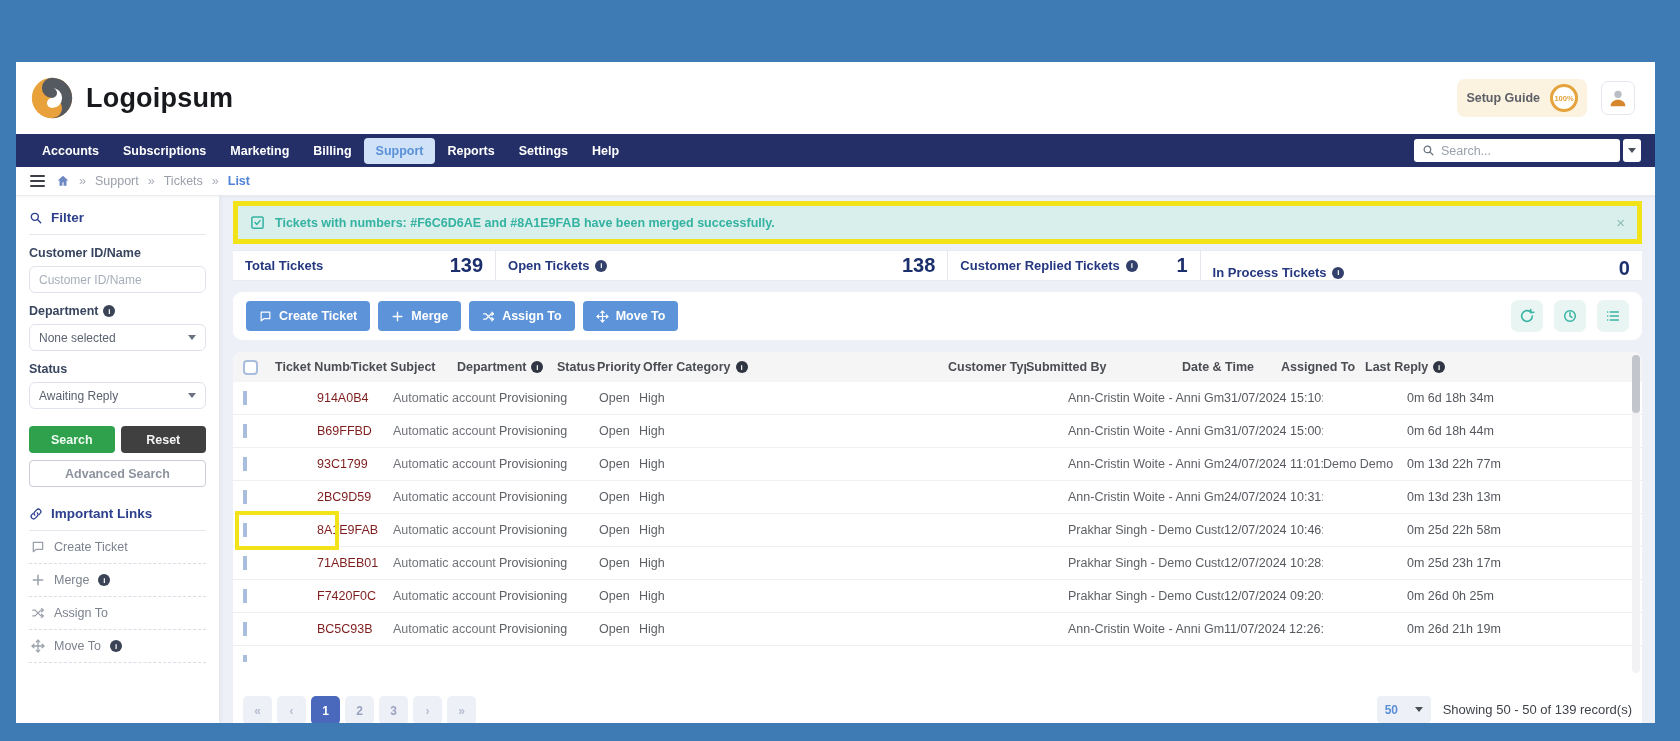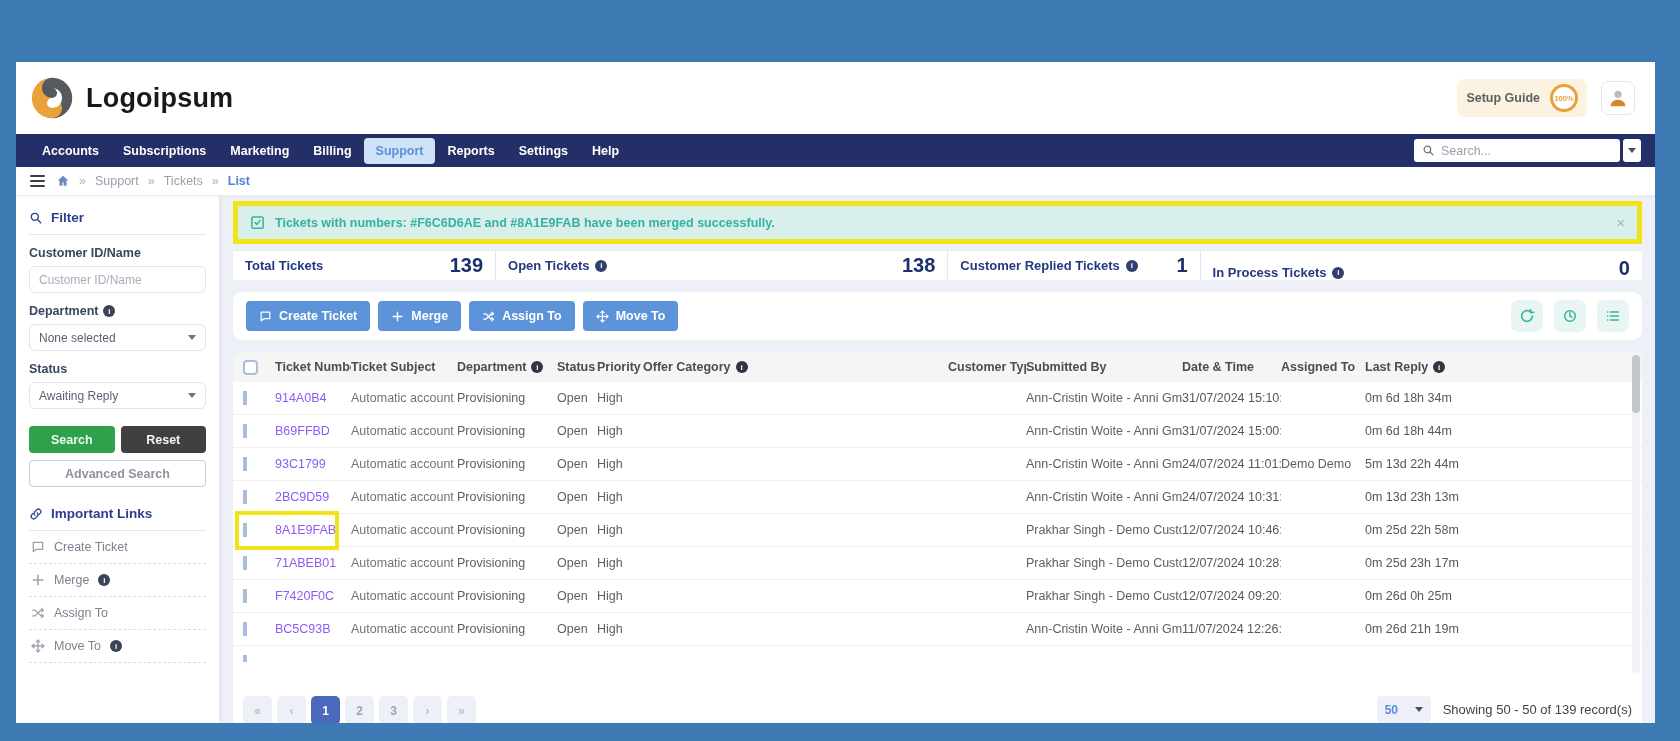--- a/index.html
+++ b/index.html
@@ -130,21 +130,21 @@
   .col-subj   { width:106px; flex-shrink:0; }
   .col-dept   { width:100px; flex-shrink:0; }
   .col-status { width:40px; flex-shrink:0; }
   .col-prio   { width:46px; flex-shrink:0; }
   .col-offer  { width:305px; flex-shrink:0; }
   .col-ctype  { width:78px; flex-shrink:0; }
   .col-submit { width:156px; flex-shrink:0; }
   .col-date   { width:99px; flex-shrink:0; }
   .col-assign { width:84px; flex-shrink:0; }
   .col-last   { flex:1; min-width:0; }
-  .ticket-link { color:#8b5cf6; cursor:pointer; }
+  .ticket-link { color:#7f1d1d; cursor:pointer;margin-left:42px; }
   .subj-text { color:#707379; }
   .date-text { color:#55585e; }
   .cb { width:15px; height:15px; border:2px solid #a9bedd; border-radius:4px; background:#fff; cursor:pointer; }
   .trow.highlight::before { content:""; position:absolute; left:2px; top:-3px; width:96px; height:31px;
                             border:4px solid #f2e318; z-index:3; pointer-events:none; }
 
   .vscroll { position:absolute; right:2px; top:3px; bottom:50px; width:8px; background:#f2f2f4;
              border-radius:4px; z-index:4; }
   .vthumb { position:absolute; top:0; left:0; width:8px; height:58px; background:#c2c5cb; border-radius:4px; cursor:grab; }
 
@@ -466,21 +466,21 @@
                 <span class="tcell col-num ticket-link">93C1799</span>
                 <span class="tcell col-subj subj-text">Automatic account c...</span>
                 <span class="tcell col-dept">Provisioning</span>
                 <span class="tcell col-status">Open</span>
                 <span class="tcell col-prio">High</span>
                 <span class="tcell col-offer"></span>
                 <span class="tcell col-ctype"></span>
                 <span class="tcell col-submit">Ann-Cristin Woite - Anni GmbH</span>
                 <span class="tcell col-date date-text">24/07/2024 11:01:04</span>
                 <span class="tcell col-assign">Demo Demo</span>
-                <span class="tcell col-last date-text">5m 13d 22h 44m</span>
+                <span class="tcell col-last date-text">0m 13d 22h 77m</span>
               </div>
               <div class="trow">
                 <span class="tcell col-check"><span class="cb"></span></span>
                 <span class="tcell col-num ticket-link">2BC9D59</span>
                 <span class="tcell col-subj subj-text">Automatic account c...</span>
                 <span class="tcell col-dept">Provisioning</span>
                 <span class="tcell col-status">Open</span>
                 <span class="tcell col-prio">High</span>
                 <span class="tcell col-offer"></span>
                 <span class="tcell col-ctype"></span>

